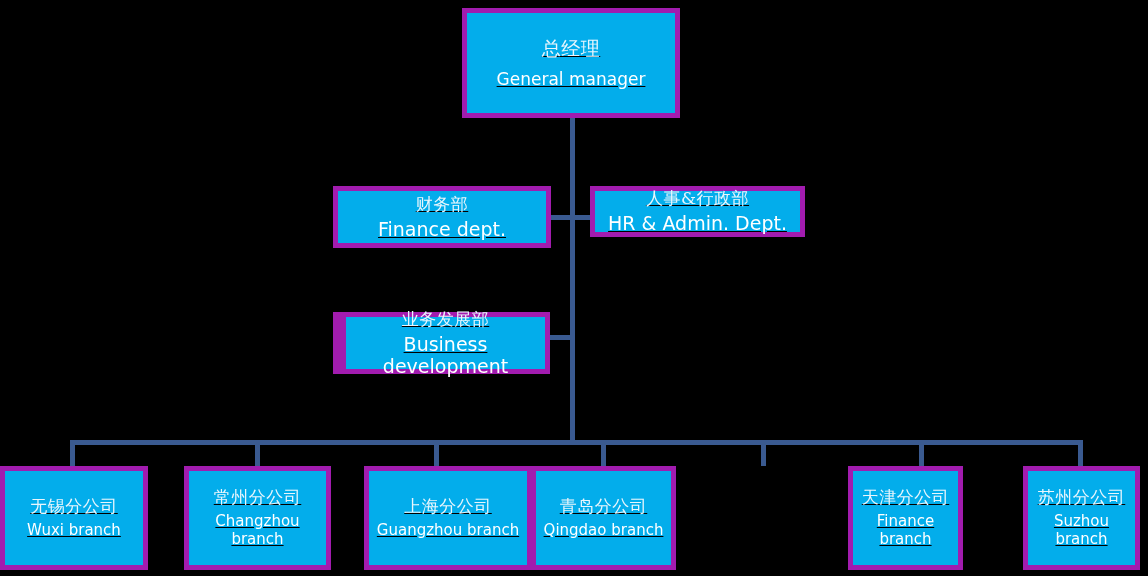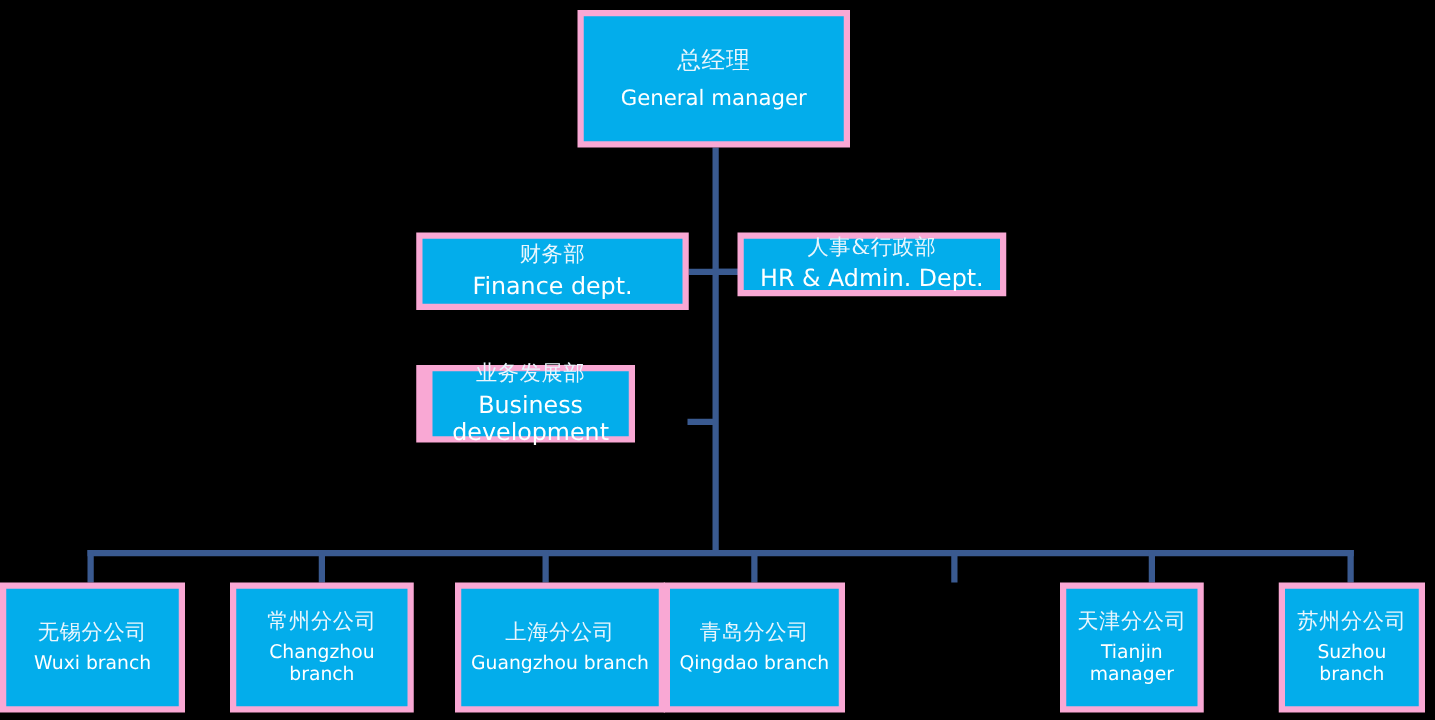--- a/index.html
+++ b/index.html
@@ -19,23 +19,24 @@
 
   
   .conn {
     position: absolute;
     background: #3A5A90;
   }
 
   
   .node {
     position: absolute;
-    background: #f9a8d4;      
+    background: #a21caf;      
     box-sizing: border-box;
     padding: 5px;
+    text-decoration: underline;
   }
   .node-inner {
     width: 100%;
     height: 100%;
     background: #03ADEB;      
     box-sizing: border-box;
     display: flex;
     flex-direction: column;
     align-items: center;
     justify-content: center;
@@ -55,21 +56,21 @@
   }
 
   
   #node-gm { left: 462px; top: 8px; width: 218px; height: 110px; }
   #node-gm .cn { font-size: 19px; margin-bottom: 9px; }
   #node-gm .en { font-size: 17px; }
 
   
   #node-finance { left: 333px; top: 186px; width: 218px; height: 62px; }
   #node-hr      { left: 590px; top: 186px; width: 215px; height: 51px; }
-  #node-bizdev  { left: 333px; top: 292px; width: 175px; height: 62px; padding-left: 13px; }
+  #node-bizdev  { left: 333px; top: 312px; width: 217px; height: 62px; padding-left: 13px; }
   .dept .cn { font-size: 17px; margin-bottom: 4px; }
   .dept .en { font-size: 19px; }
 
   
   .branch { top: 466px; height: 104px; }
   .branch .cn { font-size: 17px; margin-bottom: 6px; }
   .branch .en { font-size: 15px; }
 
   #node-wuxi      { left: 0px;    width: 148px; }
   #node-changzhou { left: 184px;  width: 147px; }
@@ -155,21 +156,21 @@
     <div class="node-inner">
       <div class="cn">青岛分公司</div>
       <div class="en">Qingdao branch</div>
     </div>
   </div>
 
 
   <div class="node branch" id="node-tianjin">
     <div class="node-inner">
       <div class="cn">天津分公司</div>
-      <div class="en">Tianjin manager</div>
+      <div class="en">Finance branch</div>
     </div>
   </div>
 
   <div class="node branch" id="node-suzhou">
     <div class="node-inner">
       <div class="cn">苏州分公司</div>
       <div class="en">Suzhou branch</div>
     </div>
   </div>
 

